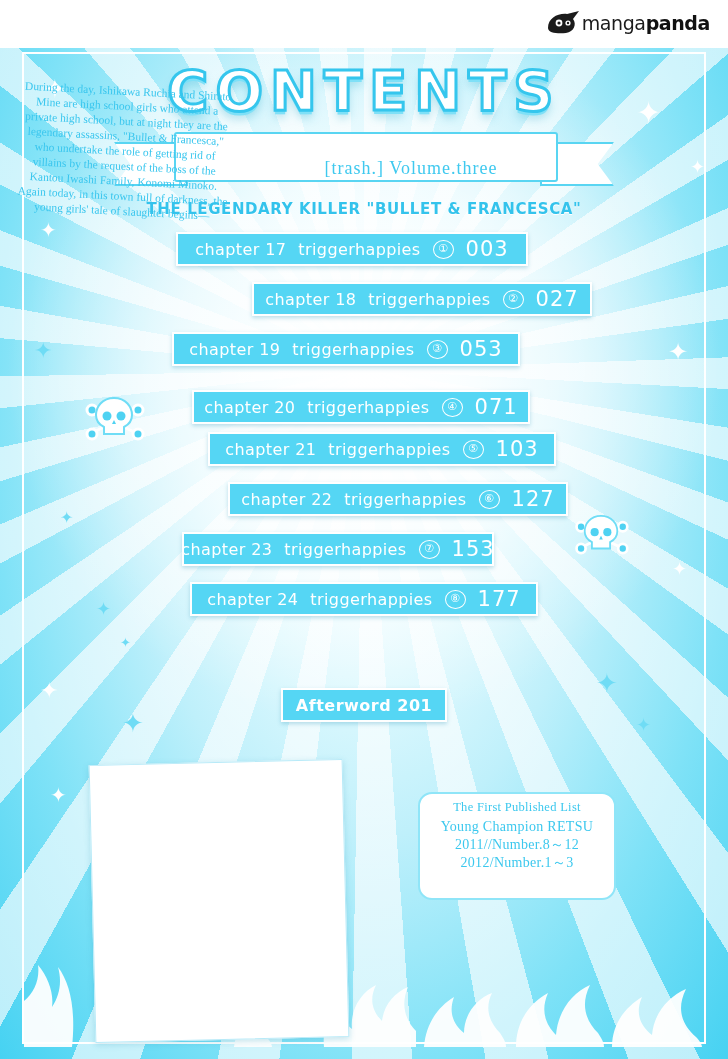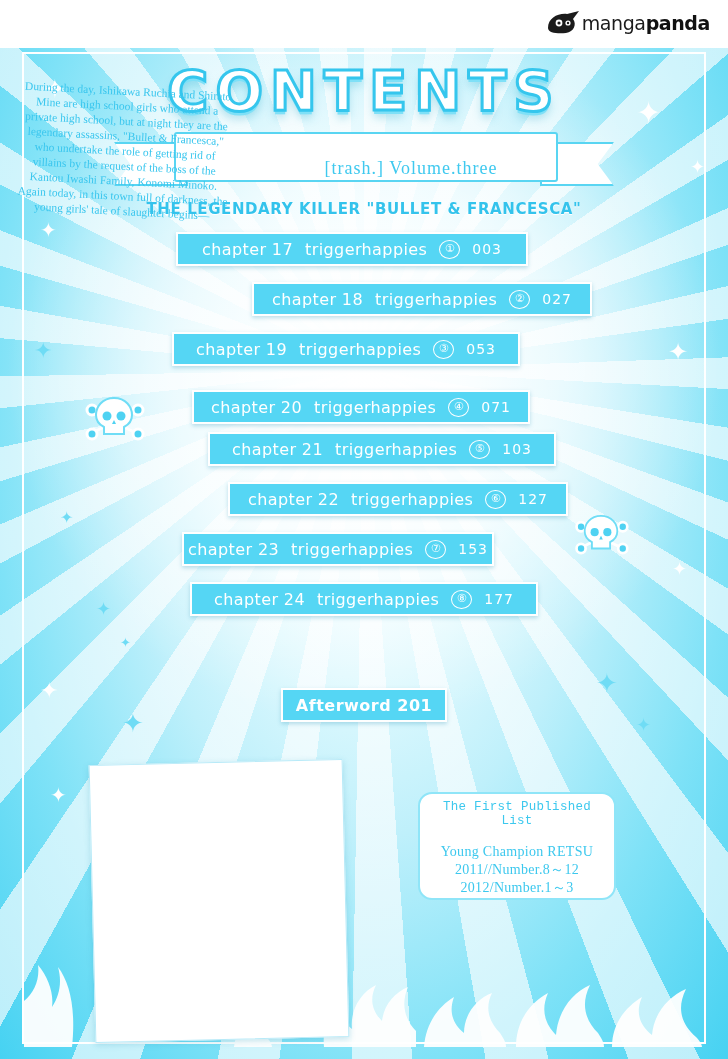--- a/index.html
+++ b/index.html
@@ -208,21 +208,21 @@
     min-width: 17px; height: 17px;
     line-height: 16px;
     border: 1.5px solid #ffffff;
     border-radius: 50%;
     font-size: 11px;
     text-align: center;
     padding: 0 1px;
   }
   .chapter-bar .page {
     font-family: "DejaVu Sans", sans-serif;
-    font-size: 14px;
+    font-size: 21px;
     letter-spacing: 1px;
   }
 
   .afterword-bar {
     position: absolute;
     left: 50%;
     transform: translateX(-50%);
     top: 648px;
     width: 162px; height: 30px;
     background: #55d6f4;
@@ -305,22 +305,21 @@
     position: absolute; inset: 0;
     padding: 8px 6px;
     box-sizing: border-box;
     text-align: center;
     font-family: "Liberation Serif", serif;
     color: #3cc8ee;
   }
   .pub-bubble .h {
     font-size: 12.5px;
     letter-spacing: .3px;
-    margin-bottom: 15px;
-    font-family: Liberation Mono, monospace;
+    margin-bottom: 3px;
   }
   .pub-bubble .l {
     font-size: 14px;
     line-height: 18px;
     letter-spacing: .3px;
   }
 
   
   .flames {
     position: absolute;

